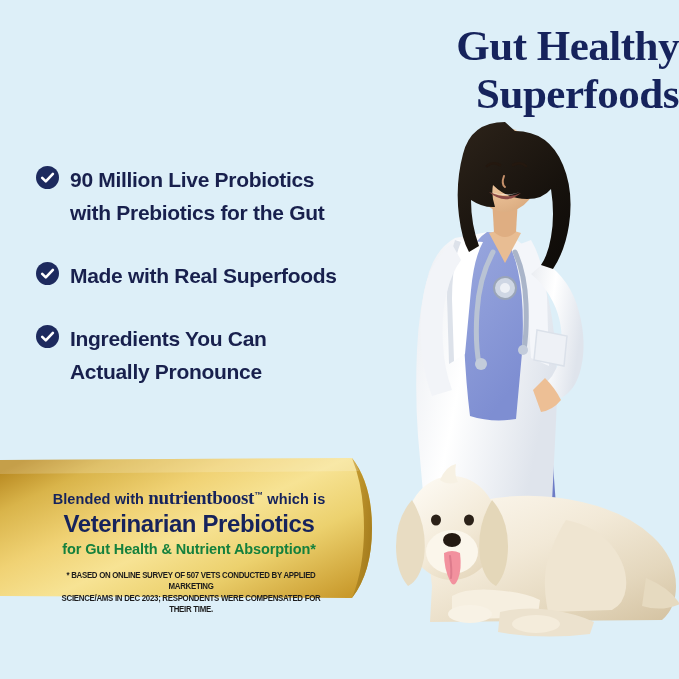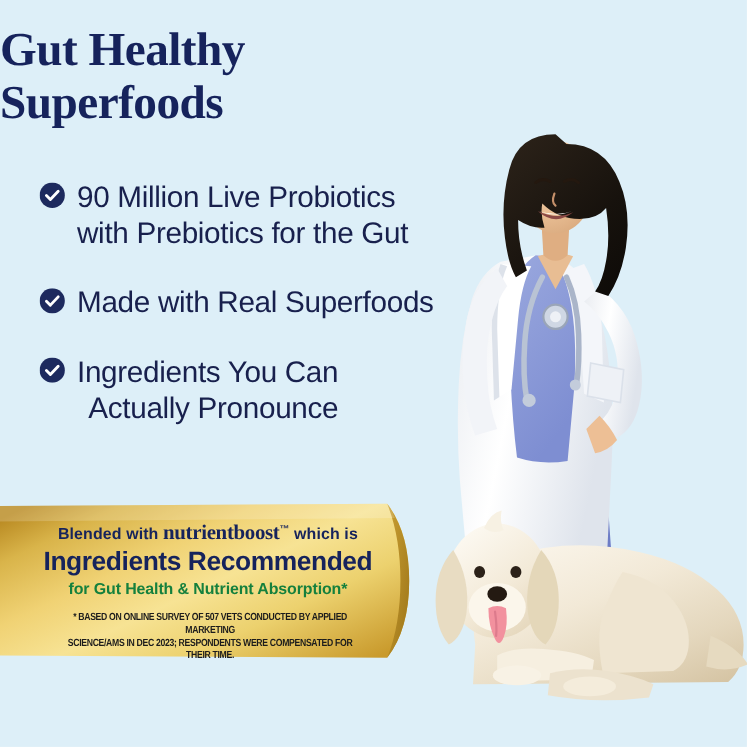--- a/index.html
+++ b/index.html
@@ -19,21 +19,21 @@
     background: #ddeff8;
     overflow: hidden;
   }
 
   
   .title-block {
     position: absolute;
     top: 22px;
     left: 0;
     width: 679px;
-    text-align: left;
+    text-align: right;
     z-index: 6;
     pointer-events: none;
   }
   .title-line {
     font-family: "Liberation Serif", "DejaVu Serif", serif;
     font-weight: bold;
     font-size: 43px;
     line-height: 48px;
     letter-spacing: -0.5px;
     color: #16235c;
@@ -45,33 +45,33 @@
     top: 163px;
     left: 36px;
     width: 420px;
     z-index: 6;
   }
   .bullet {
     display: flex;
     align-items: flex-start;
     margin-bottom: 30px;
   }
-  .bullet:last-child { margin-bottom: 0; text-align: right; }
+  .bullet:last-child { margin-bottom: 0; }
   .check-icon {
     flex: 0 0 auto;
     width: 23px;
     height: 23px;
     margin-top: 3px;
     margin-right: 11px;
   }
   .check-icon svg { display: block; }
   .bullet-text {
     font-family: "Liberation Sans", sans-serif;
-    font-weight: normal;
-    font-size: 27px;
+    font-weight: bold;
+    font-size: 21px;
     line-height: 33px;
     letter-spacing: -0.3px;
     color: #18204d;
     white-space: pre-line;
   }
 
   
   .photo-layer {
     position: absolute;
     inset: 0;
@@ -85,21 +85,21 @@
     left: 0;
     top: 456px;
     width: 412px;
     height: 146px;
     z-index: 7;
   }
   .ribbon-svg { position: absolute; inset: 0; }
   .ribbon-content {
     position: absolute;
     left: 0;
-    top: 3px;
+    top: 17px;
     width: 378px;
     height: 146px;
     text-align: center;
     padding-top: 13px;
     box-sizing: border-box;
   }
   .ribbon-line1 {
     font-family: "Liberation Sans", sans-serif;
     font-size: 14.5px;
     font-weight: bold;
@@ -383,20 +383,20 @@
                L352 2
                q20 26 20 70
                q0 44 -20 70
                L0 140 Z" fill="url(#goldMain)"></path>
       <path d="M352 2 q20 26 20 70 q0 44 -20 70 q12 -30 12 -70 q0 -40 -12 -70 z" fill="url(#goldFold)"></path>
       <path d="M0 4 L352 2 q4 5 7 13 L0 18 Z" fill="#ffffff" opacity="0.18"></path>
     </svg>
 
     <div class="ribbon-content">
       <div class="ribbon-line1"><span>Blended with </span><span class="brandmark">nutrientboost</span><span class="tm">™</span><span> which is</span></div>
-      <div class="ribbon-line2">Ingredients Recommended</div>
+      <div class="ribbon-line2">Veterinarian Prebiotics</div>
       <div class="ribbon-line3">for Gut Health &amp; Nutrient Absorption*</div>
       <div class="disclaimer">* BASED ON ONLINE SURVEY OF 507 VETS CONDUCTED BY APPLIED MARKETING
 SCIENCE/AMS IN DEC 2023; RESPONDENTS WERE COMPENSATED FOR THEIR TIME.</div>
     </div>
   </div>
 
 </div>
 
 </body></html>

